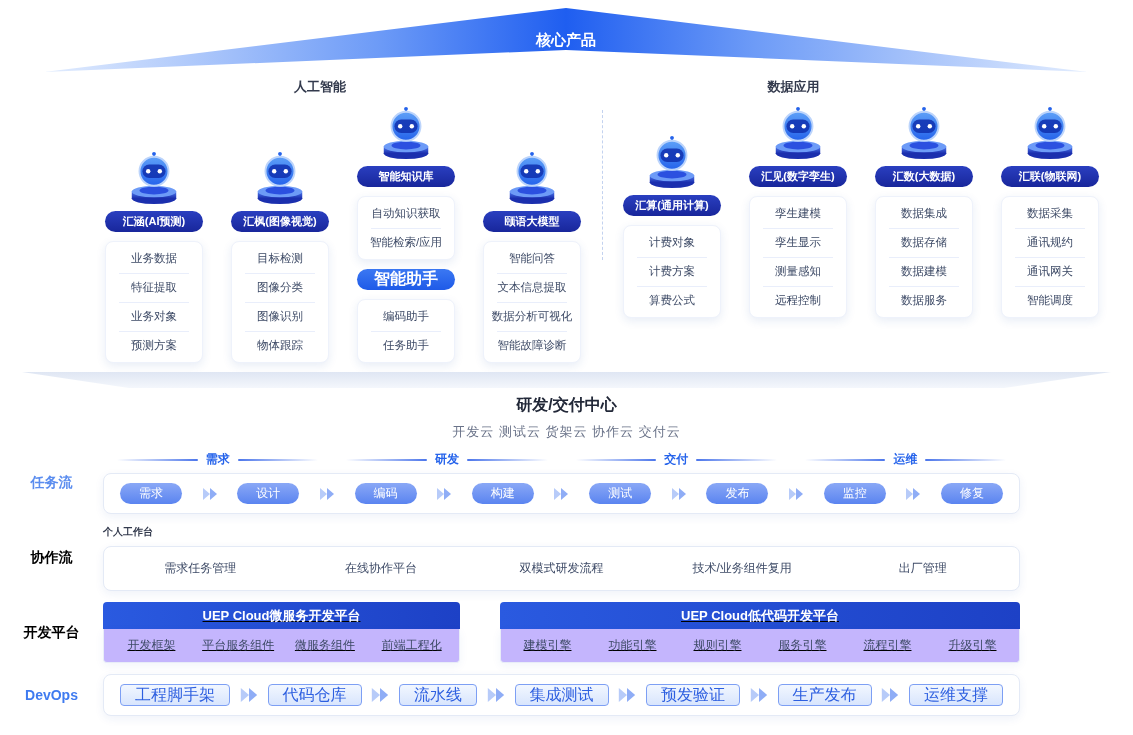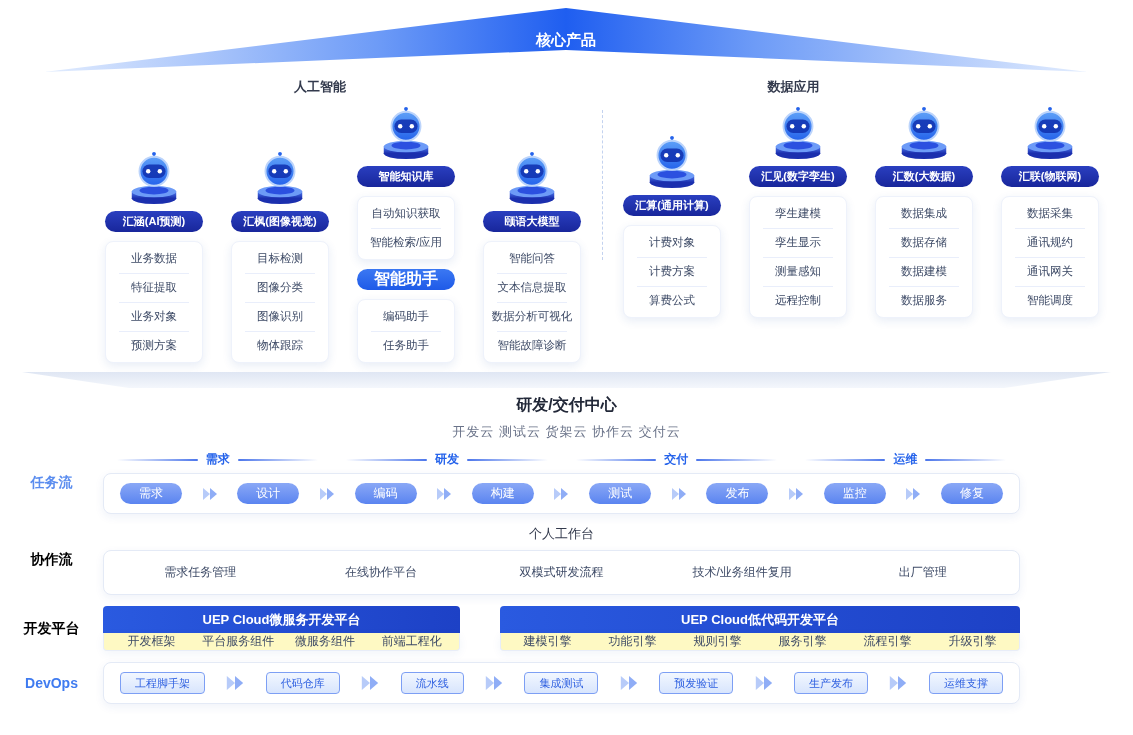--- a/index.html
+++ b/index.html
@@ -56,36 +56,36 @@
   .gline.r { background:linear-gradient(to left, rgba(76,118,235,0), #4c76eb); }
   .group-name { color:#2563eb; font-weight:bold; font-size:12px; white-space:nowrap; }
 
   .flowbox { border:1px solid #e4eaf6; border-radius:8px; box-shadow:0 3px 10px rgba(34,77,169,.07);
              background:#fff; display:flex; align-items:center; justify-content:space-between; padding:9px 16px; }
   .steppill { min-width:62px; height:21px; padding:0 12px; border-radius:11px;
               background:linear-gradient(180deg,#8aa8f6,#5a84f0); color:#fff; font-size:12px;
               display:flex; align-items:center; justify-content:center; white-space:nowrap; }
   .chev { flex:0 0 auto; display:block; }
 
-  .workbench { text-align:center; font-size:13px; font-weight:normal; color:#333a4d; margin-bottom:7px; }
+  .workbench { font-size:10px; font-weight:bold; color:#333a4d; margin-bottom:7px; }
   .collab-box { border:1px solid #e4eaf6; border-radius:8px; box-shadow:0 3px 10px rgba(34,77,169,.07);
                 background:#fff; display:flex; padding:13px 6px; }
   .collab-box .citem { flex:1; text-align:center; font-size:12px; color:#3d4a66; }
 
-  .platforms { display:flex; gap:40px; }
+  .platforms { display:flex; gap:40px;text-decoration:underline; }
   .platform.left { width:357px; flex:0 0 357px; }
   .platform.right { flex:1; }
   .platform-header { height:27px; background:linear-gradient(90deg,#2a5ae0,#1d41c6); border-radius:4px 4px 0 0;
                      color:#fff; font-size:13px; font-weight:bold; display:flex; align-items:center; justify-content:center; }
-  .platform-body { border:1px solid #e8edf8; border-top:none; border-radius:0 0 4px 4px; background:#fef9c3;
-                   box-shadow:0 3px 10px rgba(34,77,169,.06); display:flex; padding:0 4px; }
+  .platform-body { border:1px solid #e8edf8; border-top:none; border-radius:0 0 4px 4px; background:#c4b5fd;
+                   box-shadow:0 3px 10px rgba(34,77,169,.06); display:flex; padding:8px 4px; }
   .platform-body .pitem { flex:1; text-align:center; font-size:12px; color:#3d4a66; white-space:nowrap; }
 
   .devpill { height:22px; padding:0 14px; border:1px solid #7d9ff4; border-radius:4px;
-             background:linear-gradient(180deg,#f2f7ff,#d8e5fd); color:#2d5fe0; font-size:11px;
+             background:linear-gradient(180deg,#f2f7ff,#d8e5fd); color:#2d5fe0; font-size:16px;
              display:flex; align-items:center; justify-content:center; white-space:nowrap; }
 </style>
 </head>
 <body>
 
 <svg width="0" height="0" style="position:absolute">
   <defs>
     <linearGradient id="headG" x1="0" y1="0" x2="0" y2="1">
       <stop offset="0" stop-color="#5ea0f8"></stop>
         <stop offset="1" stop-color="#2563eb"></stop>

